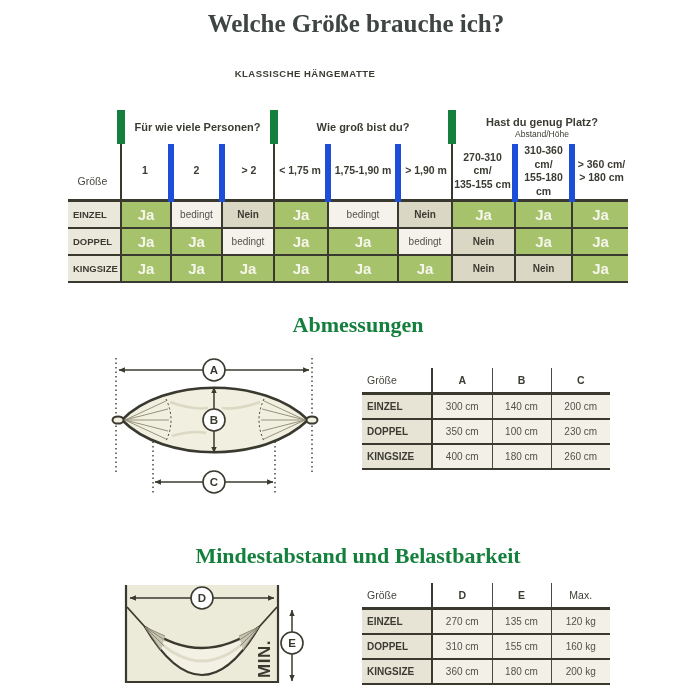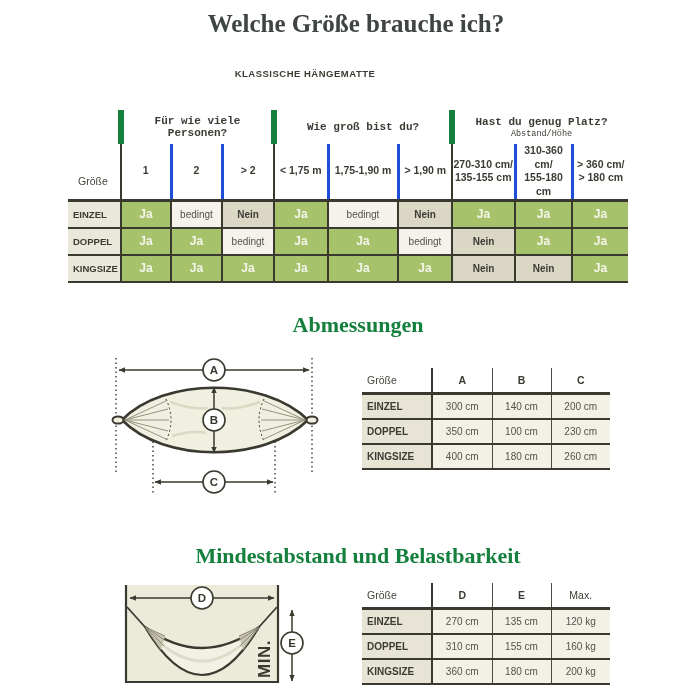--- a/index.html
+++ b/index.html
@@ -13,30 +13,30 @@
             font-size:9.5px; font-weight:bold; letter-spacing:.5px; color:#3c3b33; }
   .h-sec  { position:absolute; left:8px; width:700px; margin:0; text-align:center;
             font-family:"Liberation Serif","DejaVu Serif",serif; font-size:22px; font-weight:bold; color:#15803d; }
   #h-abm { top:312px; }  #h-min { top:543px; }
 
   
   .t1 { position:absolute; left:68px; top:110px; border-collapse:collapse; table-layout:fixed; }
   .t1 th, .t1 td { padding:0; }
   .t1 thead th { background:#fff; vertical-align:middle; font-weight:bold; color:#3c3b33; }
   .t1 .corner { vertical-align:bottom; padding-bottom:12px; font-weight:normal; font-size:10.5px; color:#45443c; text-align:center; }
-  .t1 .grp  { height:34px; font-size:11px; border-left:6px solid #15803d; text-align:center;font-family:Liberation Mono, monospace; }
+  .t1 .grp  { height:34px; font-size:11px; border-left:8px solid #15803d; text-align:center; }
   .t1 .g-sub { font-size:8.5px; font-weight:normal; margin-top:1px;text-align:center; }
-  .t1 .colh { height:38px; font-size:10.5px; line-height:1.3; border-left:3px solid #1d4ed8; text-align:center; }
+  .t1 .colh { height:38px; font-size:10.5px; line-height:1.3; border-left:6px solid #1d4ed8; text-align:center; }
   .t1 .colh.gstart { border-left:2px solid #3a392f; }
   .t1 thead tr:nth-child(2) th, .t1 .corner { border-bottom:3px solid #3a392f; }
   .t1 tbody td { border:2px solid #3a392f; height:25px; text-align:center; font-size:10px; }
   .t1 tbody td:first-child { border-left:none; }
   .t1 tbody td:last-child  { border-right:none; }
   .t1 td.rowlabel { background:#eae7db; font-weight:bold; text-align:left; padding-left:5px; font-size:9.5px; color:#3c3b33; }
-  .t1 td.cell-ja      { background:#a6c26b; color:#f5f5ec; font-weight:bold; font-size:12px; }
+  .t1 td.cell-ja      { background:#a6c26b; color:#f5f5ec; font-weight:bold; font-size:15px; }
   .t1 td.cell-bedingt { background:#f4f2eb; color:#53524a; }
   .t1 td.cell-nein    { background:#dbd7c5; color:#3c3b33; font-weight:bold; }
 
   
   .dim { position:absolute; border-collapse:collapse; table-layout:fixed; }
   #t2 { left:362px; top:368px; }  #t3 { left:362px; top:583px; }
   .dim th { background:#fff; height:24px; font-size:10.5px; font-weight:bold; color:#3c3b33;
             border-bottom:3px solid #3a392f; text-align:center; padding:0; }
   .dim th:first-child { text-align:left; padding-left:5px; font-weight:normal; color:#45443c; }
   #t3 th:last-child { font-weight:normal; }

